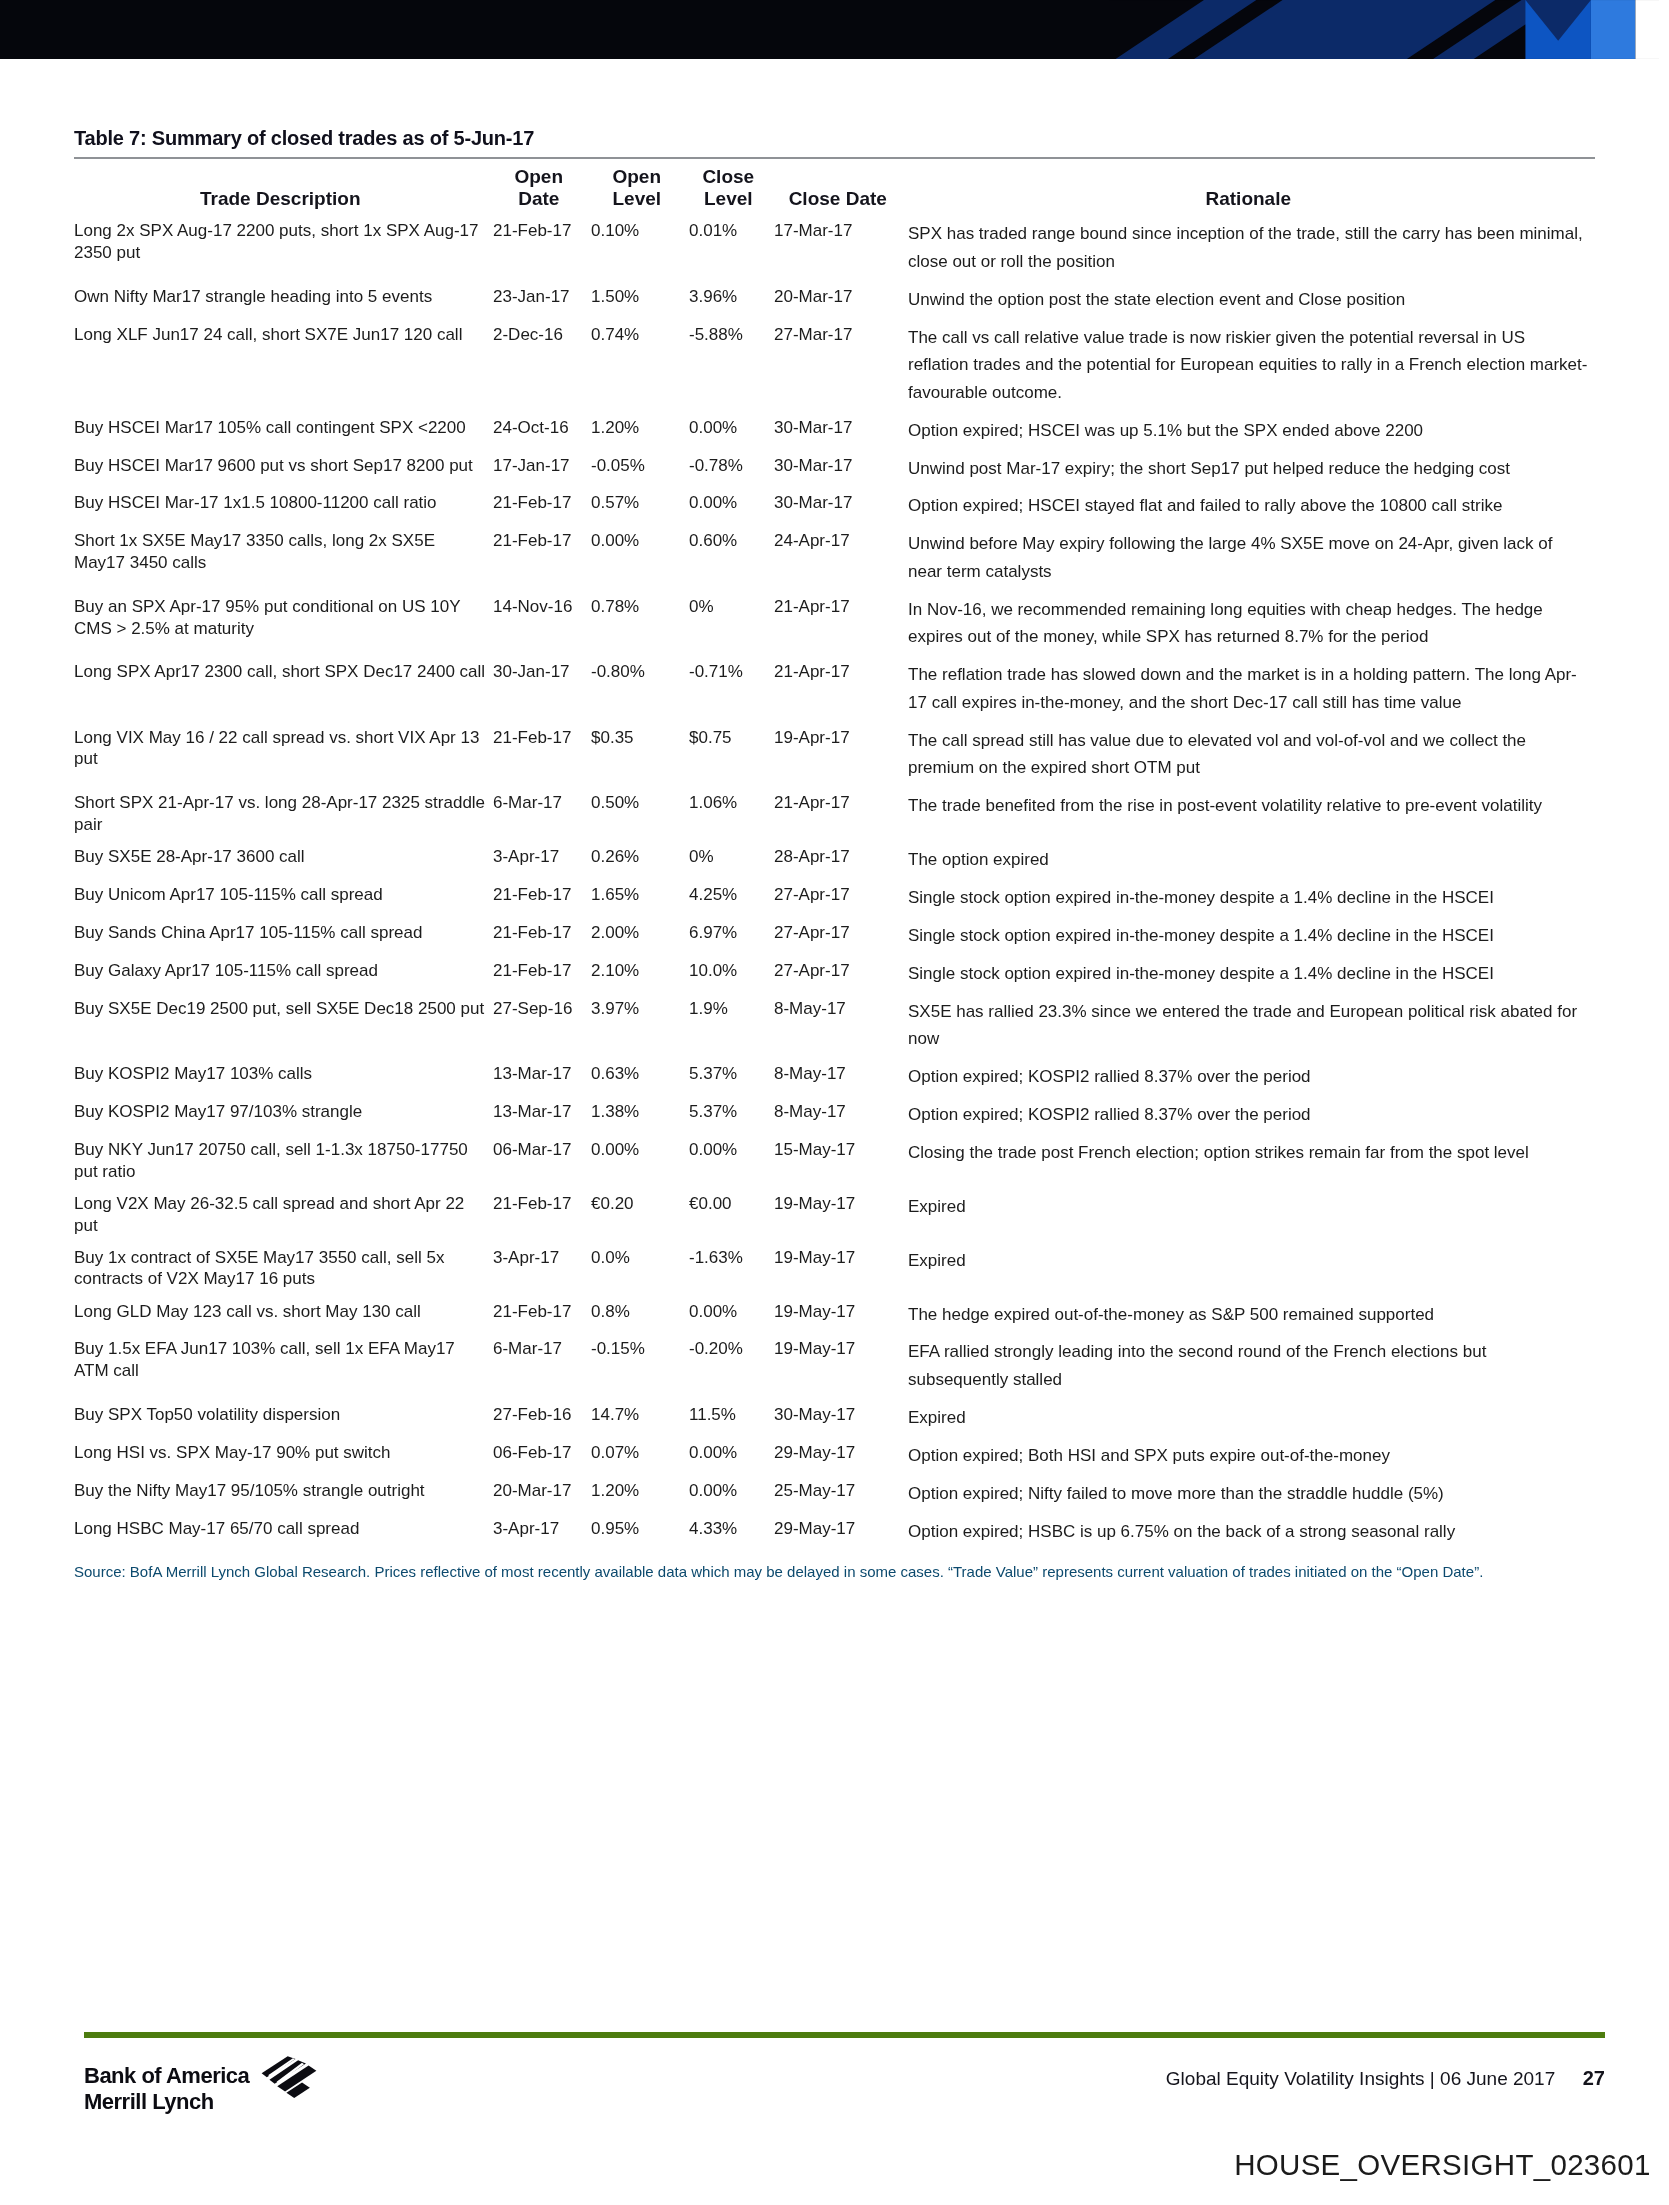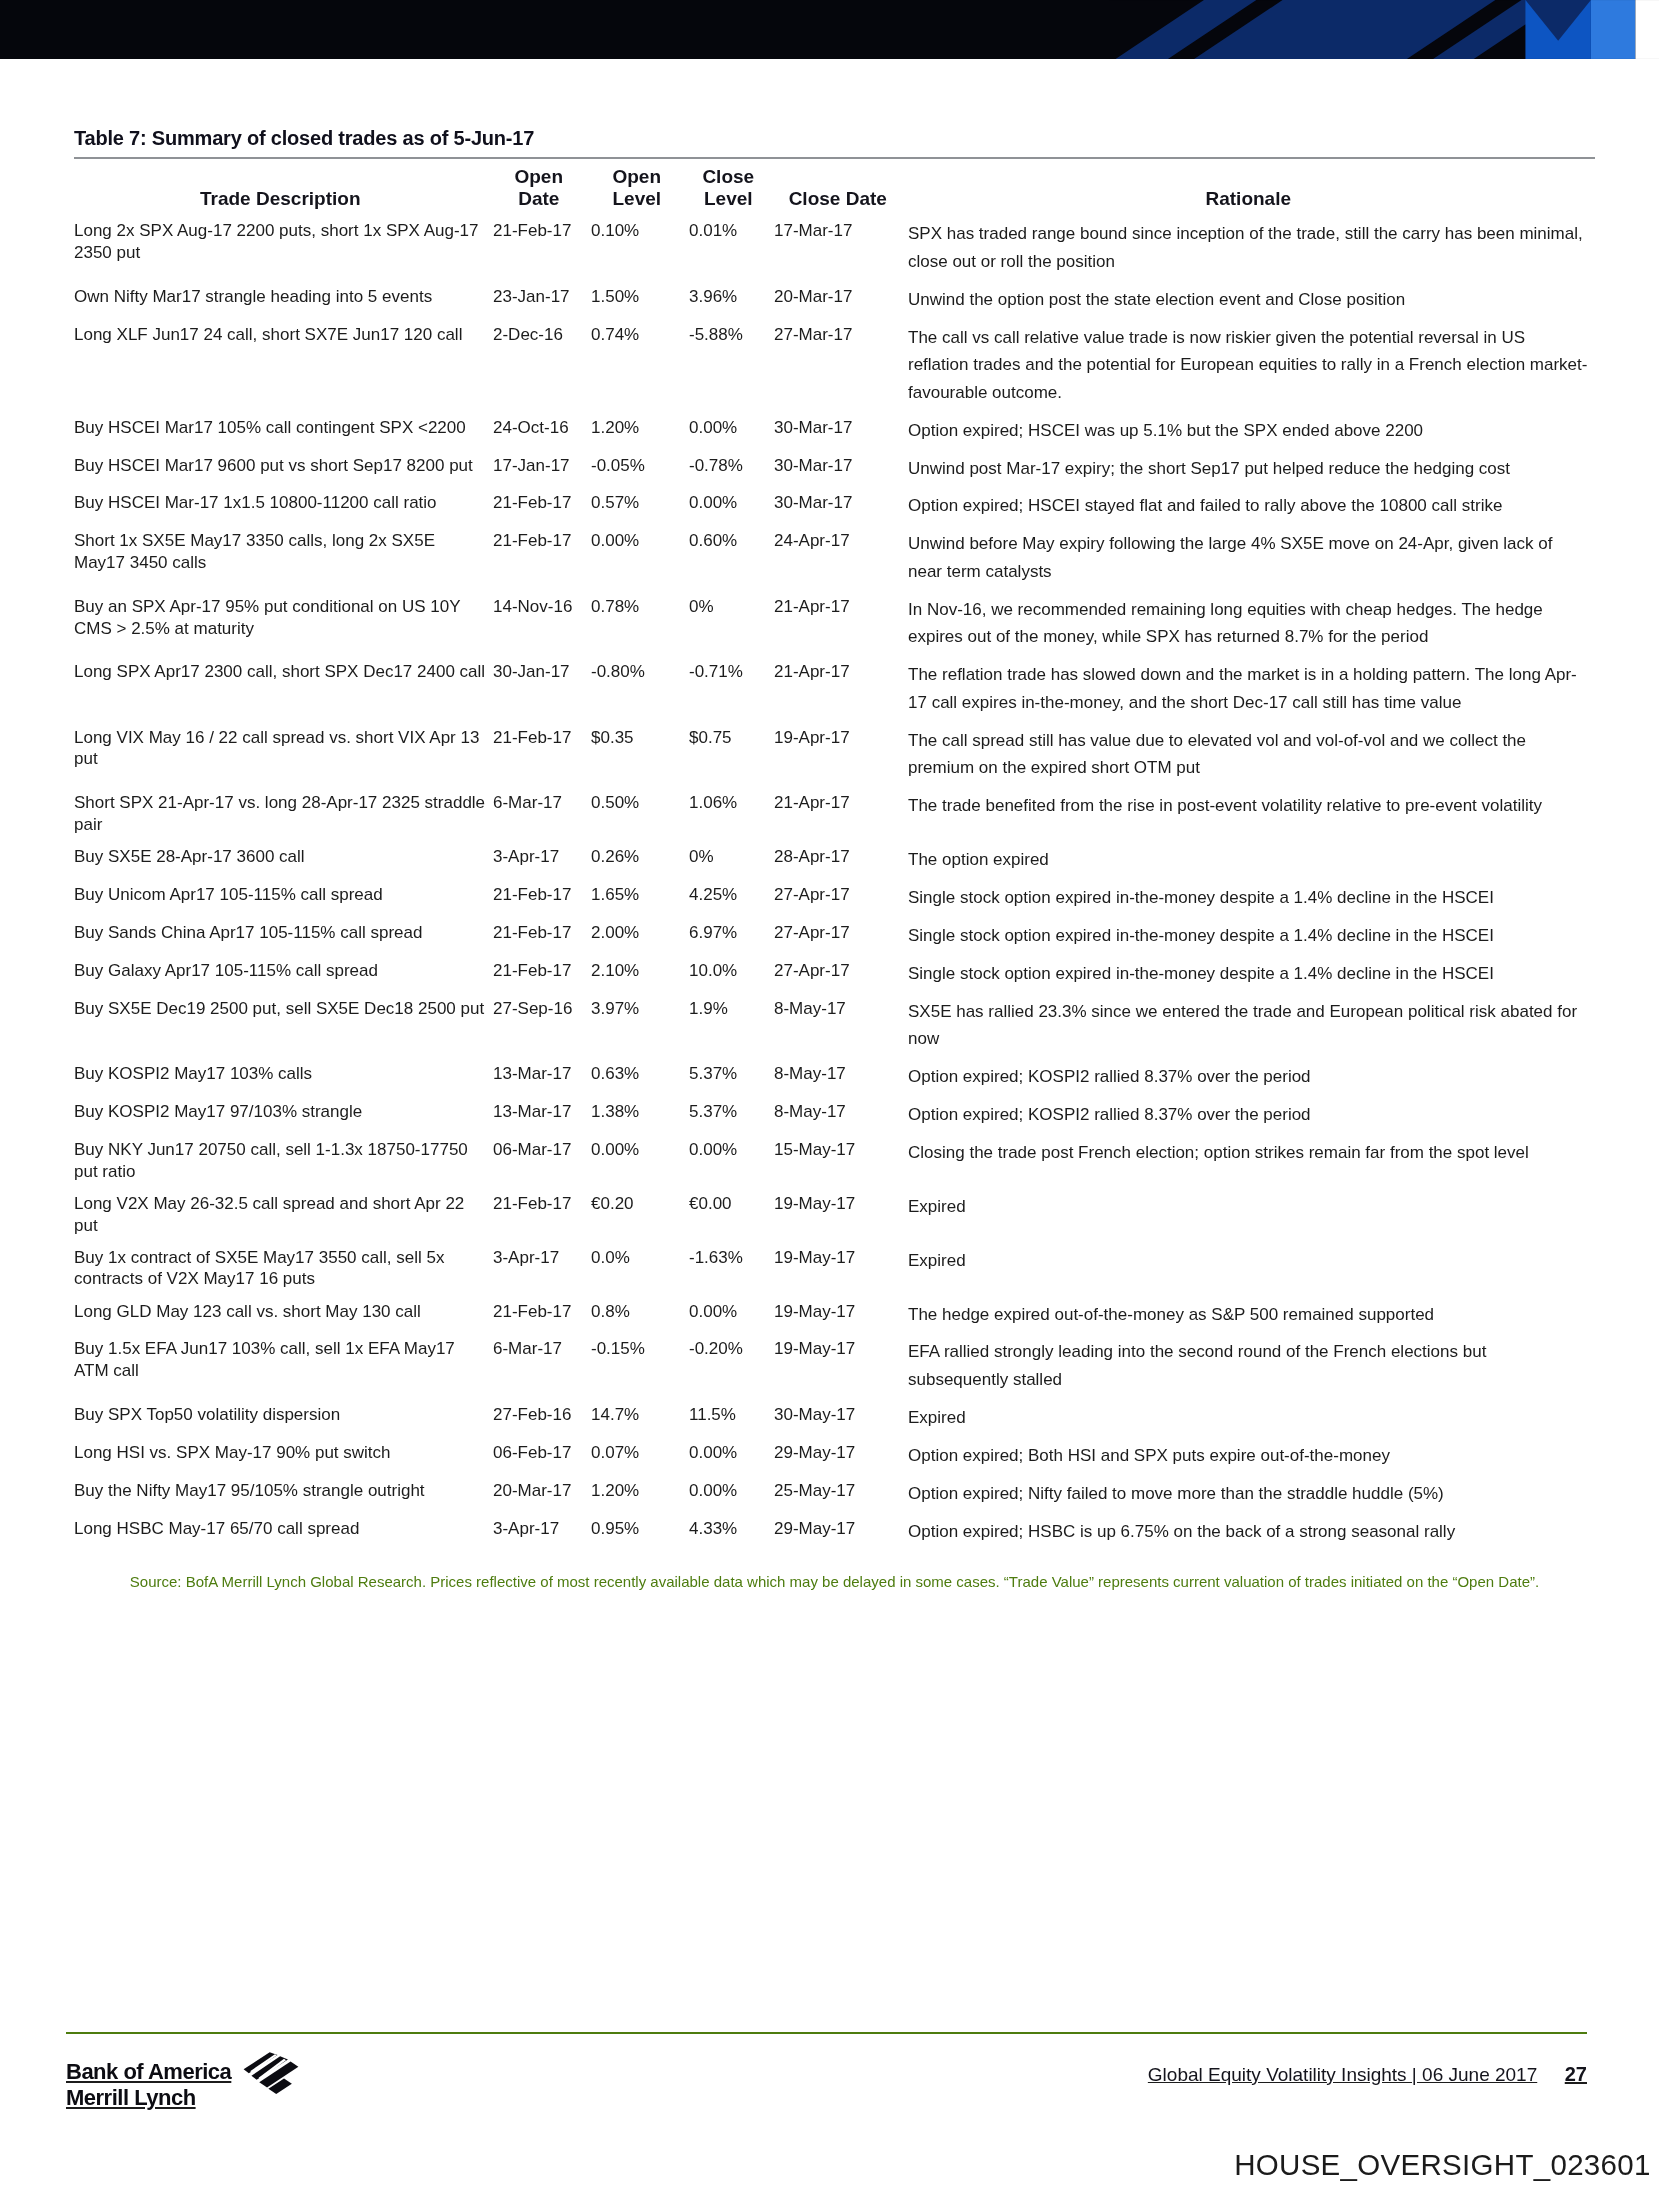--- a/index.html
+++ b/index.html
@@ -20,24 +20,24 @@
                   vertical-align:bottom;padding:3.9px 6.5px 5.2px 0;line-height:1.15;}
   table.trades td{font-size:17px;vertical-align:top;padding:5.2px 6.5px 5.2px 0;color:#1c1c1c;}
   td.c-desc{line-height:1.28;padding-right:14.4px;}
   td.c-date,td.c-lvl{line-height:1.28;white-space:nowrap;}
   td.c-rat{line-height:1.62;padding-right:0;}
   col.w-desc{width:419px;} col.w-od{width:98px;} col.w-ol{width:98px;}
   col.w-cl{width:85px;} col.w-cd{width:134px;} col.w-rat{width:687px;}
   .hdr-top{display:block;}
   .hdr-bot{display:block;}
 
-  .source-note{font-size:15px;color:#4d7c0f;margin-top:22px;line-height:1.3;text-align:center;}
+  .source-note{font-size:15px;color:#0c4a6e;margin-top:12px;line-height:1.3;}
 
   
-  .footer{position:absolute;left:66px;top:2032px;width:1521px;border-top:2px solid #4d7c0f;text-decoration:underline;}
+  .footer{position:absolute;left:84px;top:2032px;width:1521px;border-top:6px solid #4d7c0f;}
   .footer-inner{display:flex;justify-content:space-between;align-items:flex-start;padding-top:25px;}
   .brand{display:flex;align-items:flex-start;gap:9.2px;}
   .brand-text{font-weight:bold;color:#0c0c12;font-size:22px;line-height:26px;letter-spacing:-0.5px;}
   .flagwrap{margin-top:-7.9px;}
   .pub{font-size:19px;color:#14141c;display:flex;align-items:baseline;gap:27.5px;margin-top:3.9px;}
   .pub .pagenum{font-weight:bold;font-size:20px;}
 
   .watermark{position:absolute;right:18.3px;top:2148px;font-size:29.5px;color:#1b1b1b;
              font-family:"Liberation Sans",sans-serif;letter-spacing:0.3px;}
 </style>

